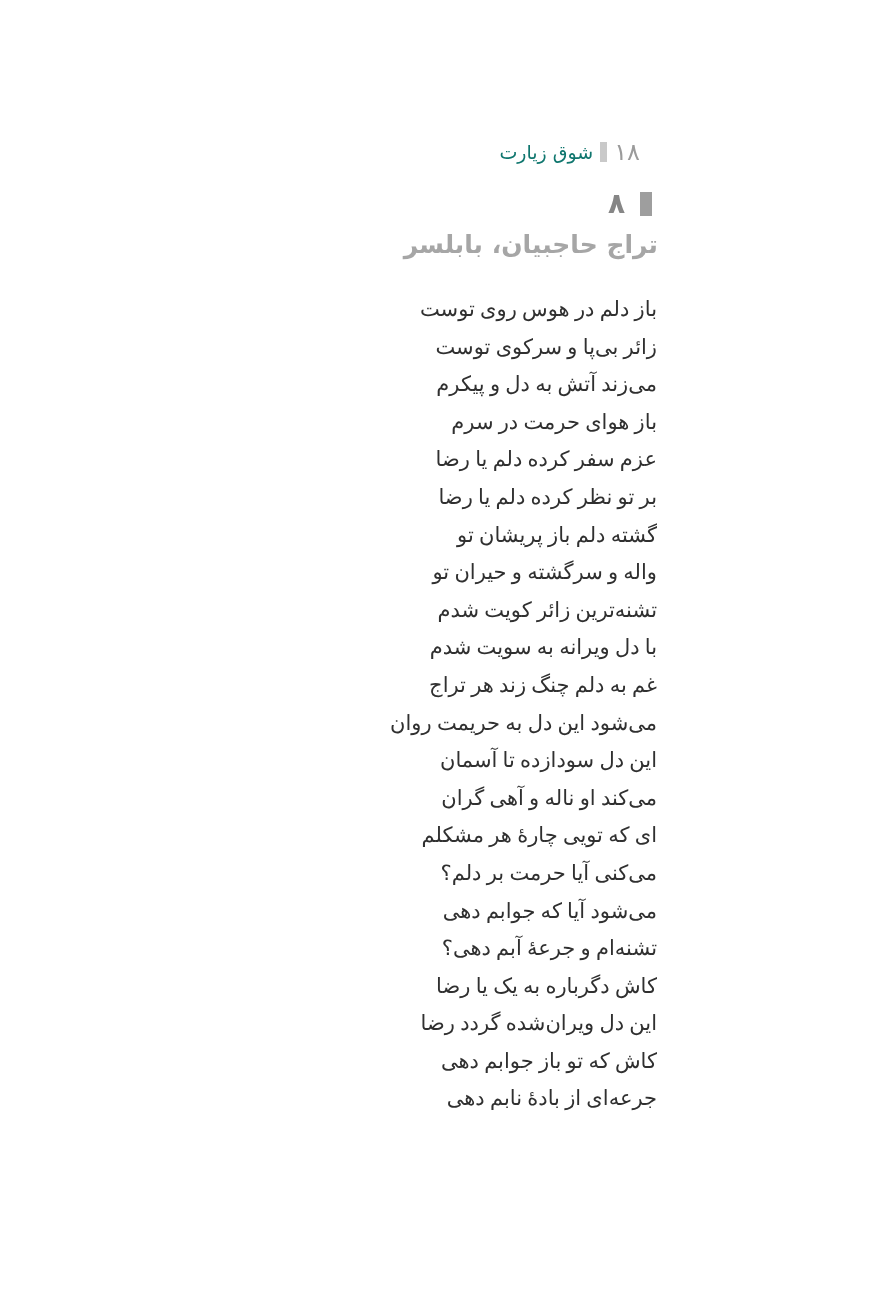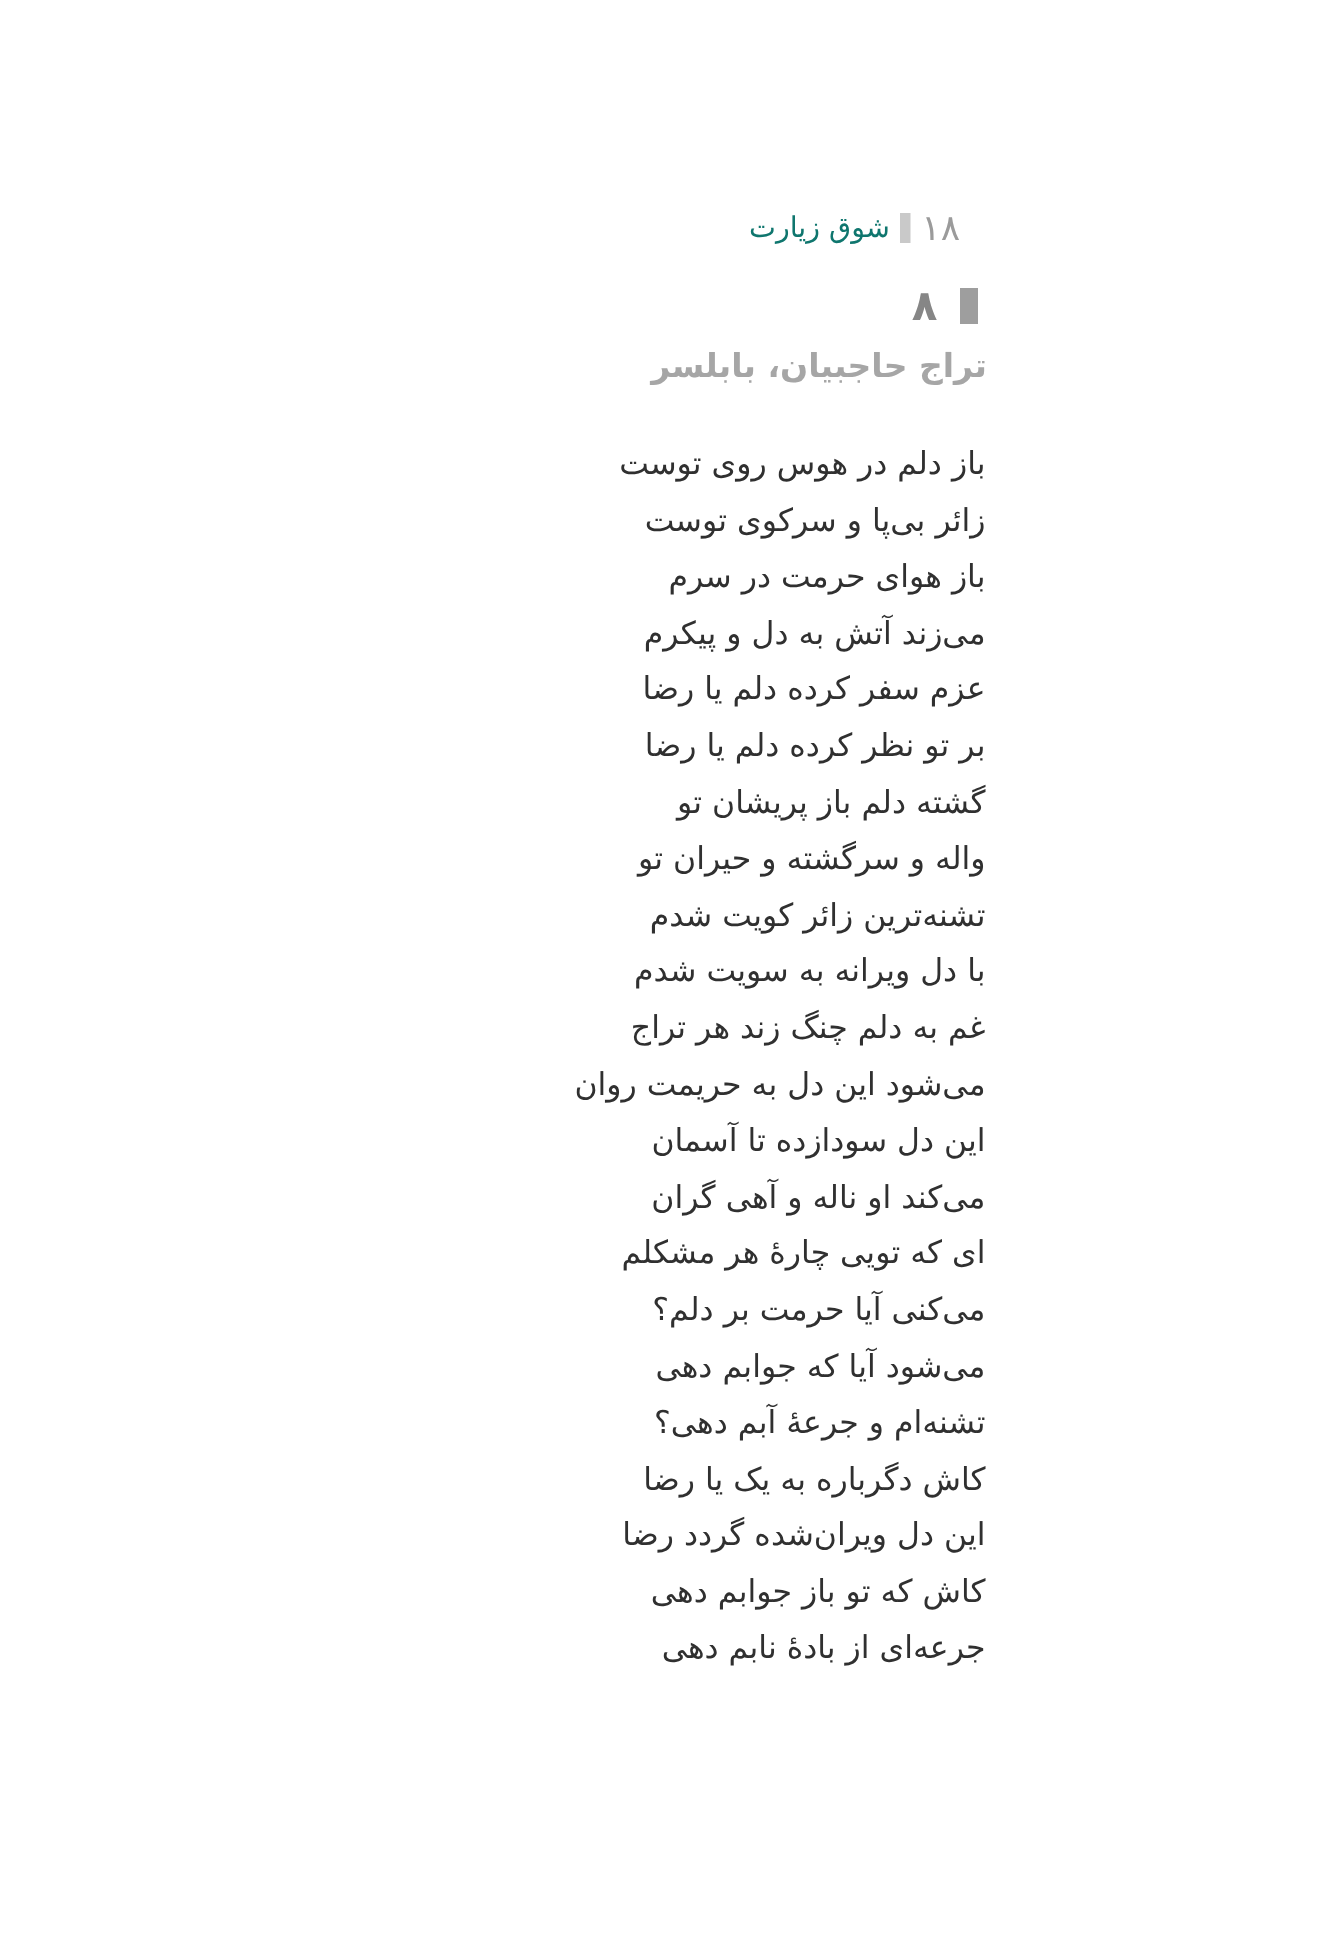--- a/index.html
+++ b/index.html
@@ -72,35 +72,36 @@
     font-weight: bold;
     color: #868686;
     line-height: 26px;
   }
 
   
   .author {
     position: absolute;
     top: 230px;
     right: 228px;
-    font-size: 22px;
+    font-size: 25px;
     font-weight: bold;
     color: #a6a6a6;
     direction: rtl;
     text-align: right;
     line-height: 30px;
   }
 
   
   .poem {
     position: absolute;
     top: 291px;
     right: 229px;
     direction: rtl;
     text-align: right;
+    font-family: Liberation Serif, serif;
   }
   .poem-line {
     font-size: 21px;
     color: #303030;
     line-height: 37.6px;
     white-space: nowrap;
   }
 </style>
 </head>
 <body>
@@ -116,22 +117,22 @@
   <div class="section-marker">
     <span class="section-bar"></span>
     <span class="section-number">۸</span>
   </div>
 
   <div class="author">تراج حاجبیان، بابلسر</div>
 
   <div class="poem">
     <div class="poem-line">باز دلم در هوس روی توست</div>
     <div class="poem-line">زائر بی‌پا و سرکوی توست</div>
+    <div class="poem-line">می‌زند آتش به دل و پیکرم</div>
     <div class="poem-line">باز هوای حرمت در سرم</div>
-    <div class="poem-line">می‌زند آتش به دل و پیکرم</div>
     <div class="poem-line">عزم سفر کرده دلم یا رضا</div>
     <div class="poem-line">بر تو نظر کرده دلم یا رضا</div>
     <div class="poem-line">گشته دلم باز پریشان تو</div>
     <div class="poem-line">واله و سرگشته و حیران تو</div>
     <div class="poem-line">تشنه‌ترین زائر کویت شدم</div>
     <div class="poem-line">با دل ویرانه به سویت شدم</div>
     <div class="poem-line">غم به دلم چنگ زند هر تراج</div>
     <div class="poem-line">می‌شود این دل به حریمت روان</div>
     <div class="poem-line">این دل سودازده تا آسمان</div>
     <div class="poem-line">می‌کند او ناله و آهی گران</div>

